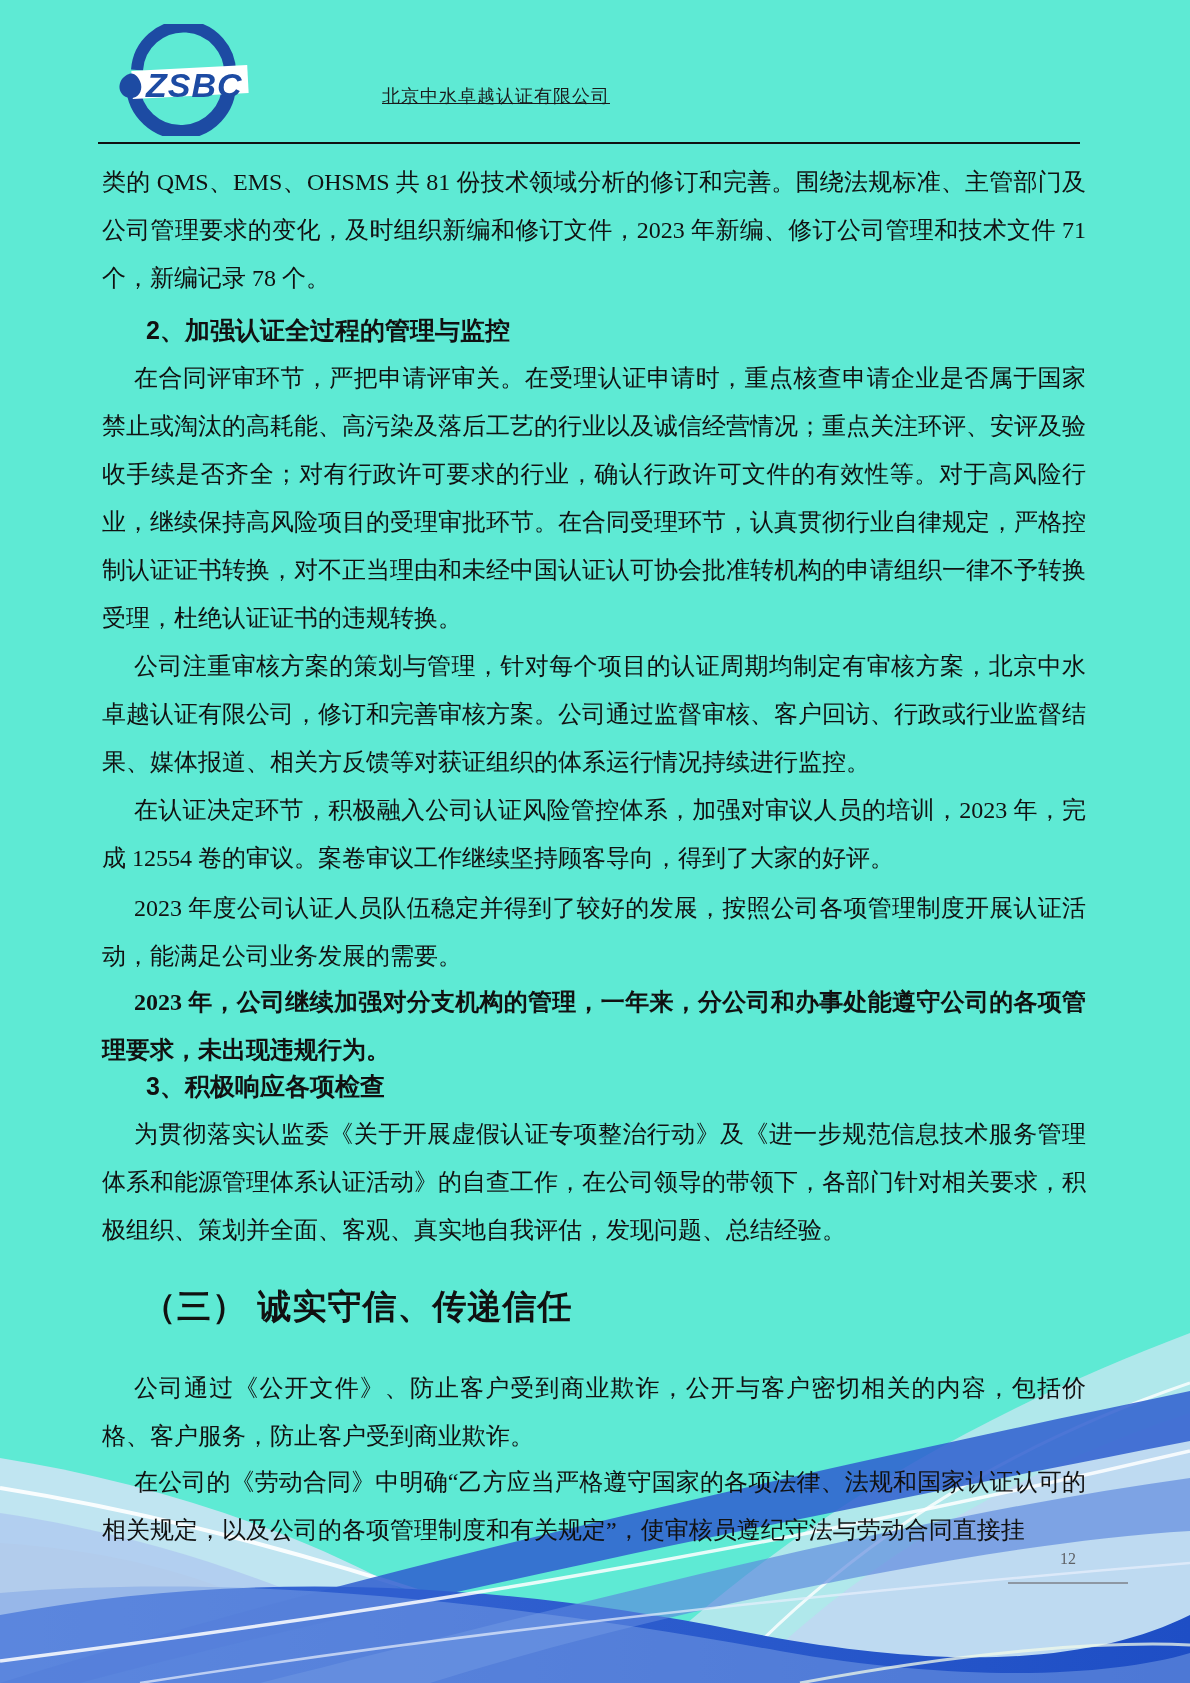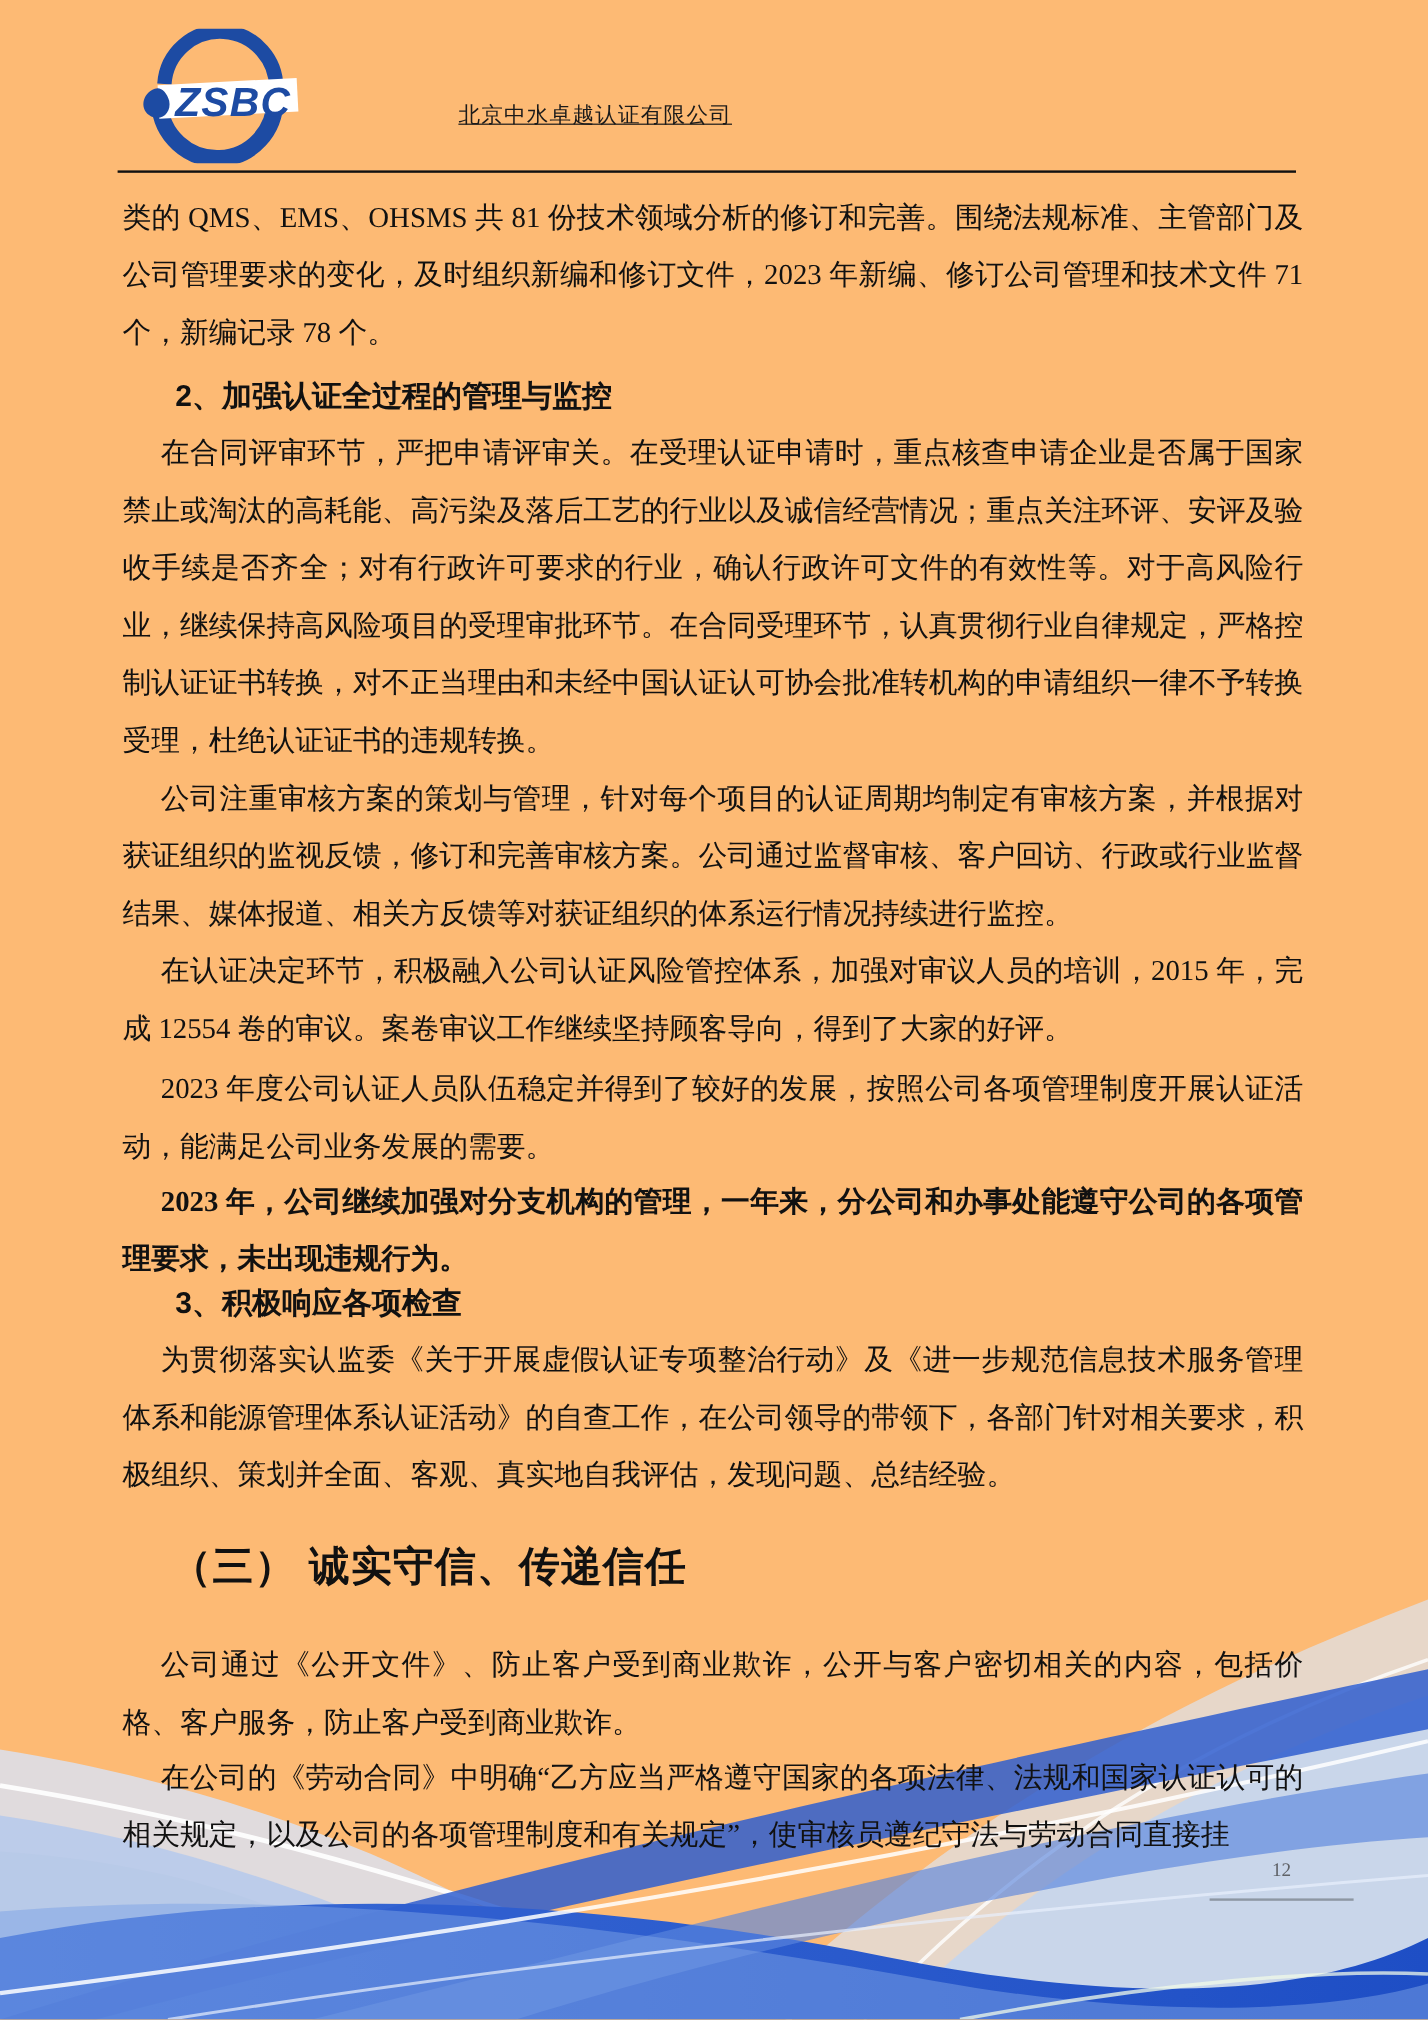--- a/index.html
+++ b/index.html
@@ -1,20 +1,20 @@
 <!DOCTYPE html>
 <html><head>
 <meta charset="utf-8">
 <style>
   html,body{margin:0;padding:0;background:#9aa0a8;}
   .page{
     position:relative;
     width:1190px;height:1683px;
     margin:0 auto;
-    background:#fdba74;
+    background:#5eead4;
     overflow:hidden;
     font-family:"Liberation Serif","DejaVu Serif",serif;
     color:#111;
   }
   
   .logo{position:absolute;left:104px;top:24px;width:150px;height:112px;}
   .company-name{
     position:absolute;left:382px;top:84px;
     font-family:"Liberation Sans","DejaVu Sans",sans-serif;
     font-size:18px;color:#1a1a1a;letter-spacing:1px;text-decoration:underline;
@@ -80,22 +80,22 @@
   </svg>
 
   <div class="company-name">北京中水卓越认证有限公司</div>
   <div class="header-rule"></div>
 
   <div class="block para no-indent t-intro">类的 QMS、EMS、OHSMS 共 81 份技术领域分析的修订和完善。围绕法规标准、主管部门及公司管理要求的变化，及时组织新编和修订文件，2023 年新编、修订公司管理和技术文件 71 个，新编记录 78 个。</div>
 
   <div class="block h-num t-h2">2、加强认证全过程的管理与监控</div>
 
   <div class="block para t-p21">在合同评审环节，严把申请评审关。在受理认证申请时，重点核查申请企业是否属于国家禁止或淘汰的高耗能、高污染及落后工艺的行业以及诚信经营情况；重点关注环评、安评及验收手续是否齐全；对有行政许可要求的行业，确认行政许可文件的有效性等。对于高风险行业，继续保持高风险项目的受理审批环节。在合同受理环节，认真贯彻行业自律规定，严格控制认证证书转换，对不正当理由和未经中国认证认可协会批准转机构的申请组织一律不予转换受理，杜绝认证证书的违规转换。</div>
-  <div class="block para t-p22">公司注重审核方案的策划与管理，针对每个项目的认证周期均制定有审核方案，并根据对获证组织的监视反馈，修订和完善审核方案。公司通过监督审核、客户回访、行政或行业监督结果、媒体报道、相关方反馈等对获证组织的体系运行情况持续进行监控。</div>
-  <div class="block para t-p23">在认证决定环节，积极融入公司认证风险管控体系，加强对审议人员的培训，2015 年，完成 12554 卷的审议。案卷审议工作继续坚持顾客导向，得到了大家的好评。</div>
+  <div class="block para t-p22">公司注重审核方案的策划与管理，针对每个项目的认证周期均制定有审核方案，北京中水卓越认证有限公司，修订和完善审核方案。公司通过监督审核、客户回访、行政或行业监督结果、媒体报道、相关方反馈等对获证组织的体系运行情况持续进行监控。</div>
+  <div class="block para t-p23">在认证决定环节，积极融入公司认证风险管控体系，加强对审议人员的培训，2023 年，完成 12554 卷的审议。案卷审议工作继续坚持顾客导向，得到了大家的好评。</div>
   <div class="block para t-p24">2023 年度公司认证人员队伍稳定并得到了较好的发展，按照公司各项管理制度开展认证活动，能满足公司业务发展的需要。</div>
   <div class="block para t-p25">2023 年，公司继续加强对分支机构的管理，一年来，分公司和办事处能遵守公司的各项管理要求，未出现违规行为。</div>
 
   <div class="block h-num t-h3">3、积极响应各项检查</div>
   <div class="block para t-p31">为贯彻落实认监委《关于开展虚假认证专项整治行动》及《进一步规范信息技术服务管理体系和能源管理体系认证活动》的自查工作，在公司领导的带领下，各部门针对相关要求，积极组织、策划并全面、客观、真实地自我评估，发现问题、总结经验。</div>
 
   <div class="block h-big t-hs3">（三） 诚实守信、传递信任</div>
   <div class="block para t-ps31">公司通过《公开文件》、防止客户受到商业欺诈，公开与客户密切相关的内容，包括价格、客户服务，防止客户受到商业欺诈。</div>
   <div class="block para t-ps32">在公司的《劳动合同》中明确“乙方应当严格遵守国家的各项法律、法规和国家认证认可的相关规定，以及公司的各项管理制度和有关规定”，使审核员遵纪守法与劳动合同直接挂</div>
 

